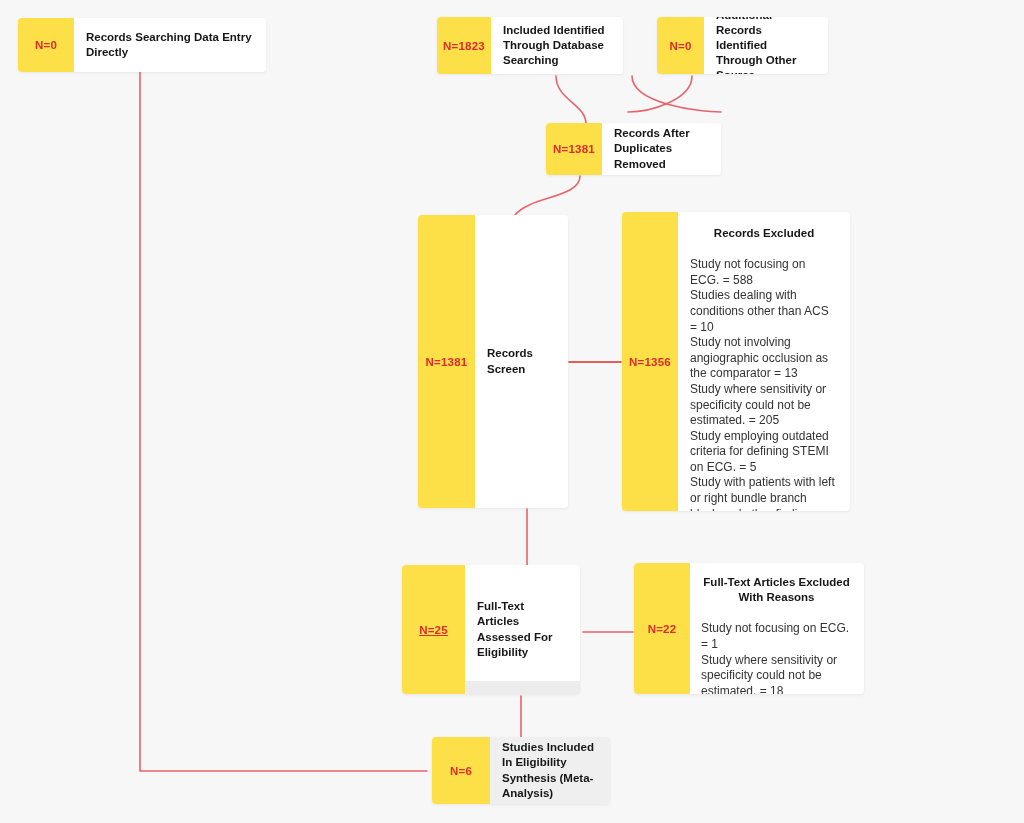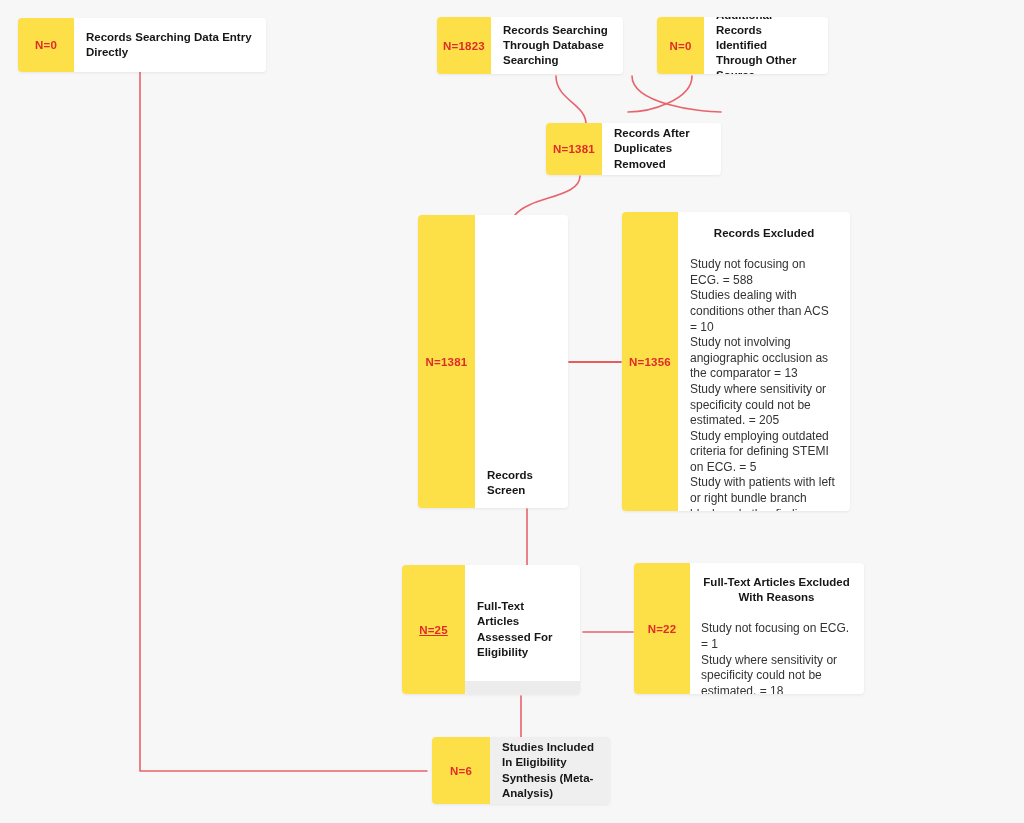--- a/index.html
+++ b/index.html
@@ -80,21 +80,21 @@
   #node-database .count { width: 54px; }
 
   #node-other       { left: 657px; top: 17px;  width: 171px; height: 57px; }
   #node-other .count { width: 47px; }
 
   #node-dedup       { left: 546px; top: 123px; width: 175px; height: 52px; }
   #node-dedup .count { width: 56px; }
 
   #node-screen      { left: 418px; top: 215px; width: 150px; height: 293px; }
   #node-screen .count { width: 57px; }
-  #node-screen .body { justify-content: flex-end; }
+  #node-screen .body { justify-content: center; }
 
   #node-excluded    { left: 622px; top: 212px; width: 228px; height: 299px; }
   #node-excluded .count { width: 56px; }
   #node-excluded .body { justify-content: flex-start; padding: 14px 12px 6px 12px; }
 
   #node-fulltext    { left: 402px; top: 565px; width: 178px; height: 129px; }
   #node-fulltext .count { width: 63px; text-decoration: underline; }
 
   #node-ftexcluded  { left: 634px; top: 563px; width: 230px; height: 131px; }
   #node-ftexcluded .count { width: 56px; }
@@ -143,21 +143,21 @@
   <div class="node shadow-sm" id="node-direct">
     <div class="count">N=0</div>
     <div class="body">
       <div class="title">Records Searching Data Entry Directly</div>
     </div>
   </div>
 
   <div class="node shadow-sm" id="node-database">
     <div class="count">N=1823</div>
     <div class="body">
-      <div class="title">Records Searching Through Database Searching</div>
+      <div class="title">Included Identified Through Database Searching</div>
     </div>
   </div>
 
   <div class="node shadow-sm" id="node-other">
     <div class="count">N=0</div>
     <div class="body">
       <div class="title">Additional Records Identified Through Other Source</div>
     </div>
   </div>
 

